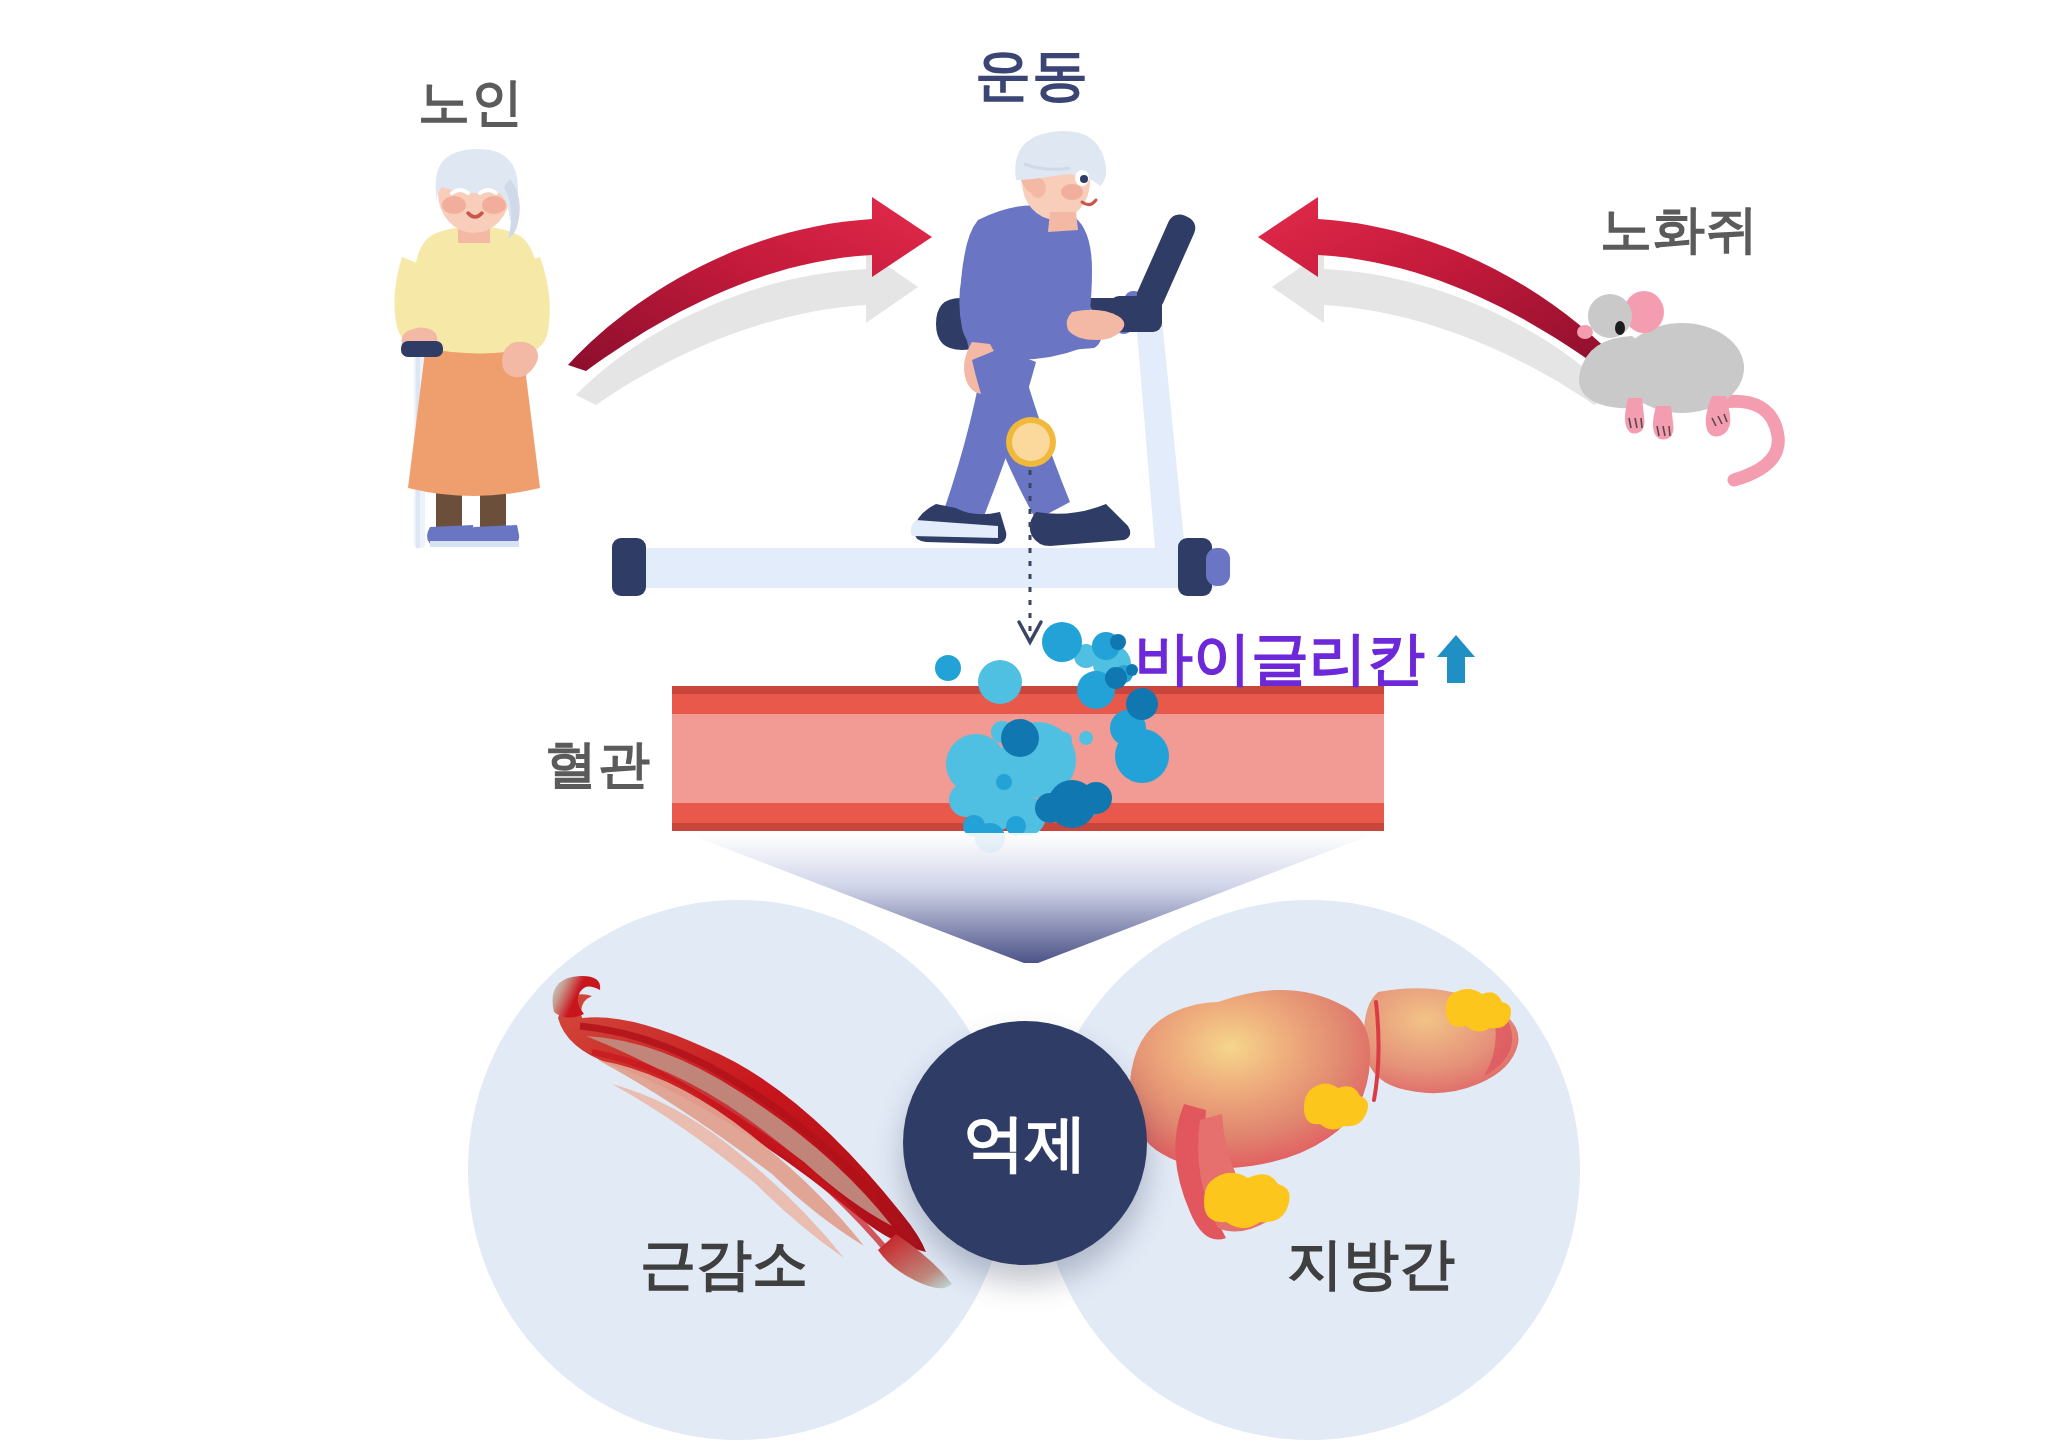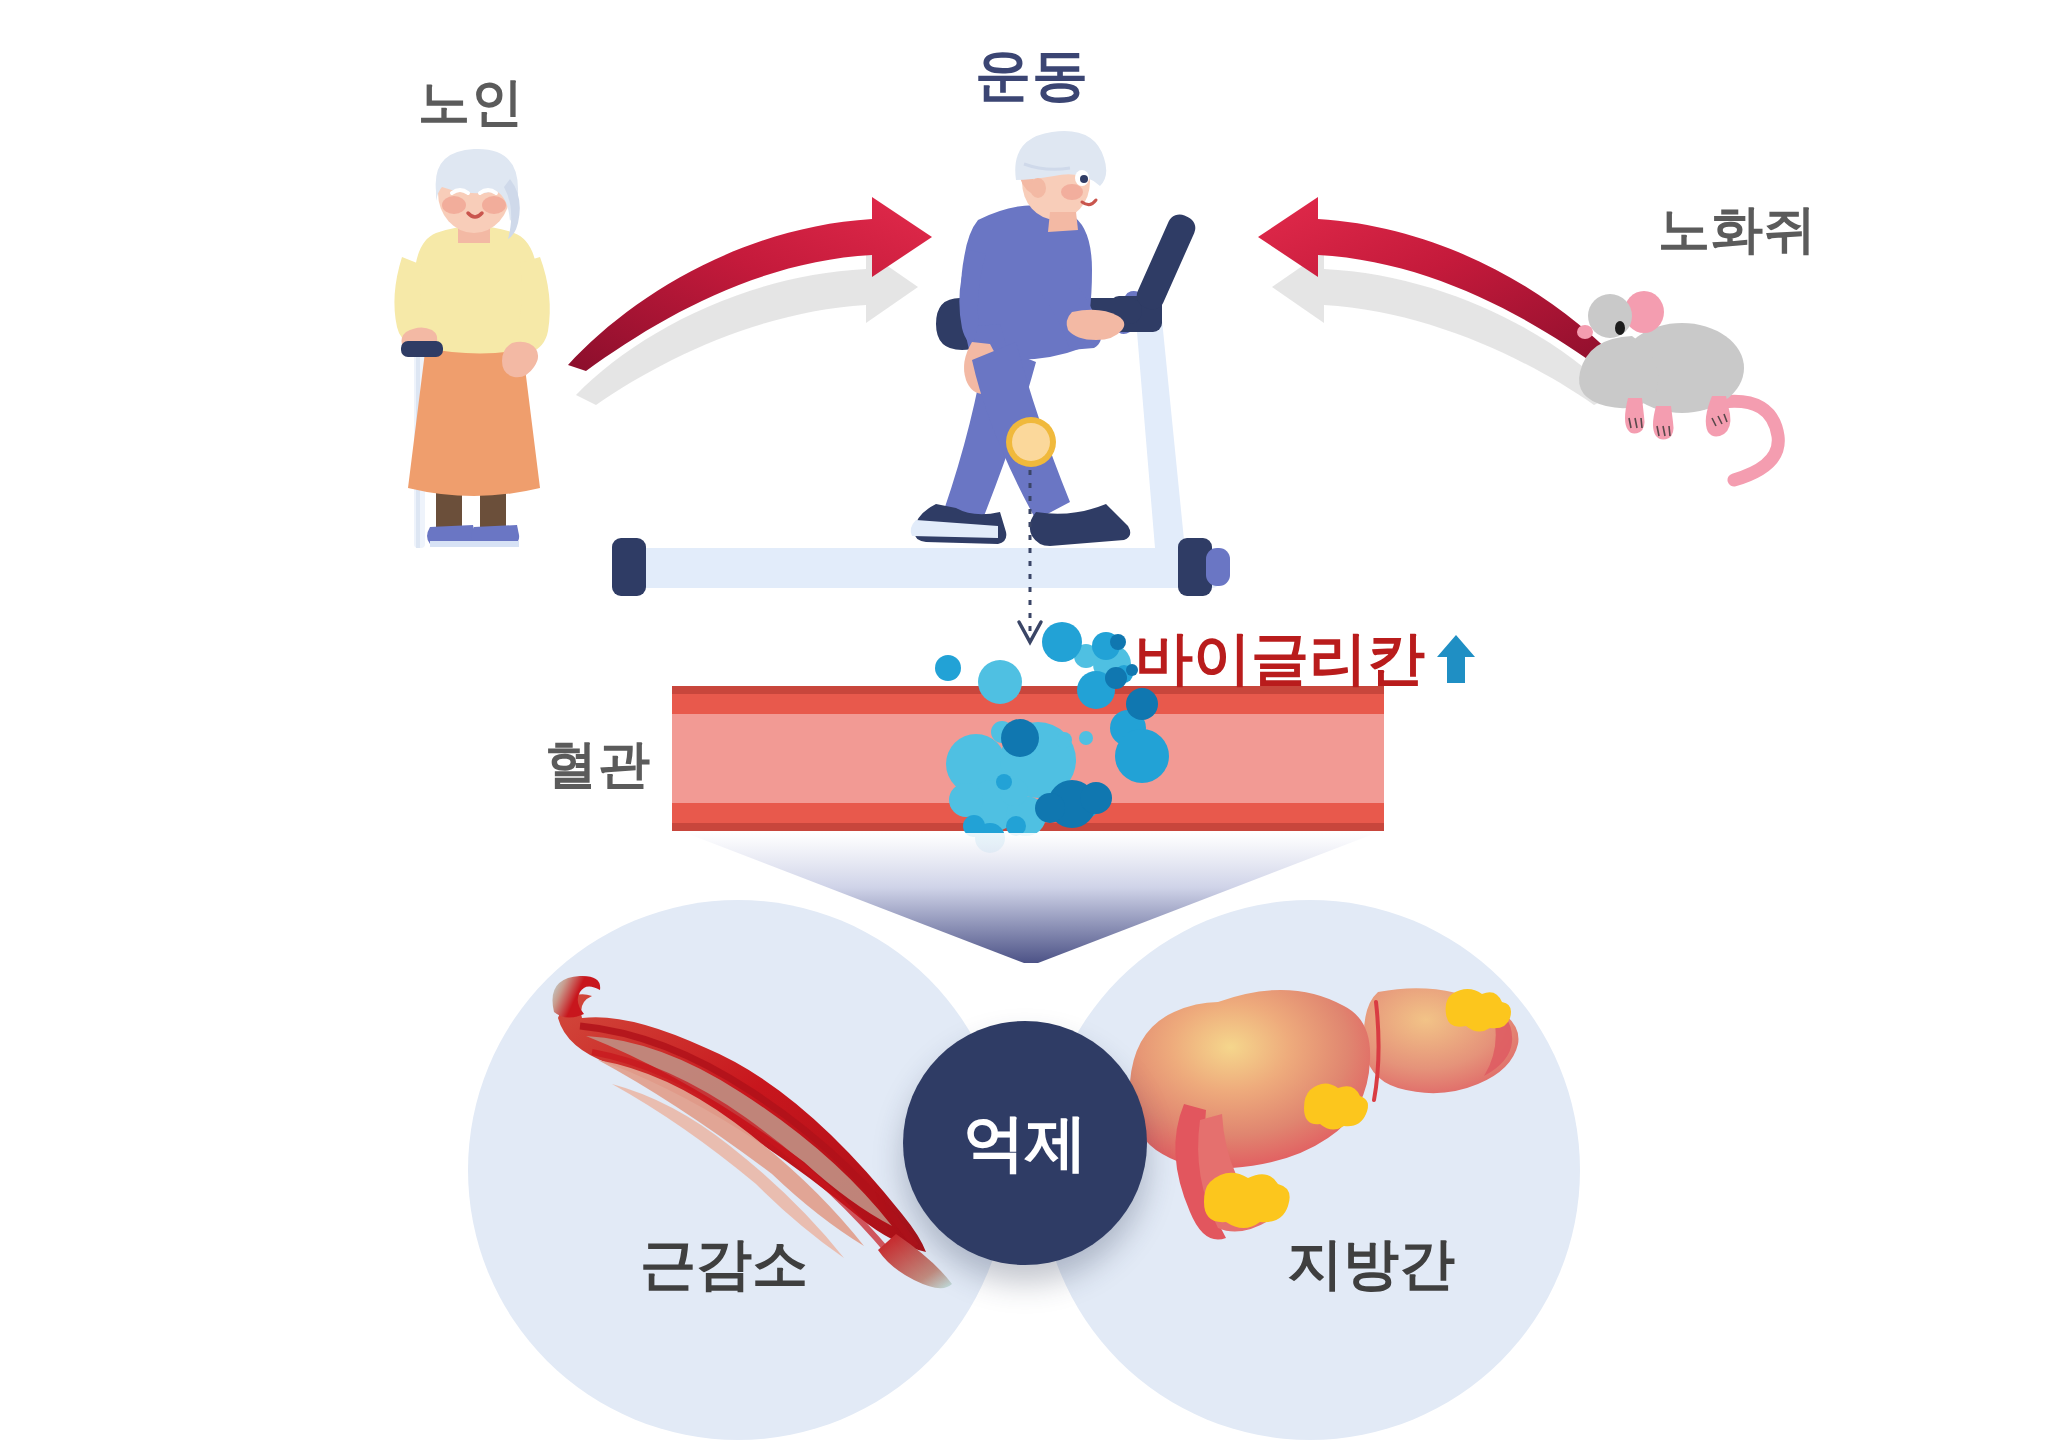--- a/index.html
+++ b/index.html
@@ -29,21 +29,21 @@
   }
   .label-navy {
     color: #3b4573;
     font-size: 56px;
     font-weight: 700;
     letter-spacing: 1px;
     white-space: nowrap;
     text-align: center;
   }
   .label-biglycan {
-    color: #b91c1c;
+    color: #6d28d9;
     font-size: 58px;
     font-weight: 700;
     letter-spacing: 0px;
     white-space: nowrap;
     display: flex;
     align-items: center;
     gap: 10px;
   }
   .label-circle {
     color: #3f3f3f;
@@ -82,21 +82,21 @@
 </style>
 </head>
 <body>
 
 <div id="stage">
 
   <div class="abs label-gray" style="left:418px; top:68px;">노인</div>
 
   <div class="abs label-navy" style="left:975px; top:38px;">운동</div>
 
-  <div class="abs label-gray" style="left:1658px; top:195px;">노화쥐</div>
+  <div class="abs label-gray" style="left:1600px; top:195px;">노화쥐</div>
 
   <div class="abs" style="left:370px; top:145px; width:210px; height:410px;">
     <svg width="210" height="410" viewBox="0 0 210 410">
 
       <rect x="44" y="118" width="11" height="285" rx="4" fill="#eef3fb"></rect>
       <rect x="46" y="118" width="4" height="285" fill="#dde6f3"></rect>
 
       <rect x="66" y="330" width="26" height="62" fill="#6b4f3a"></rect>
       <rect x="110" y="330" width="26" height="62" fill="#6b4f3a"></rect>
 

